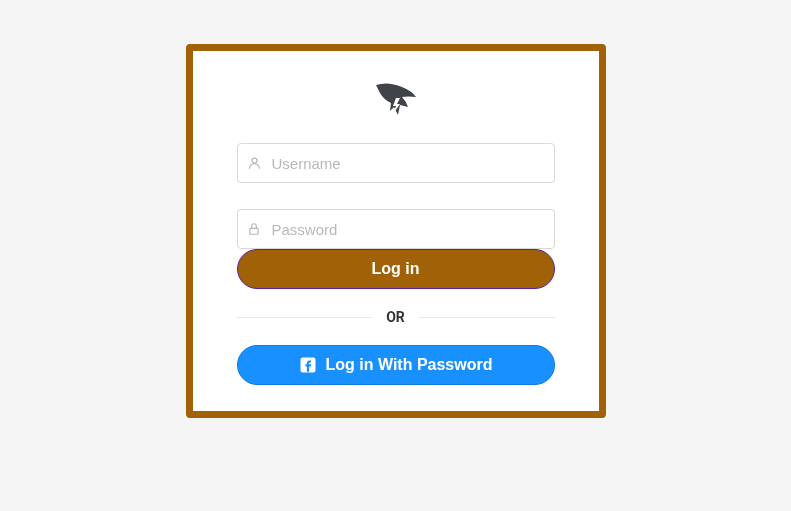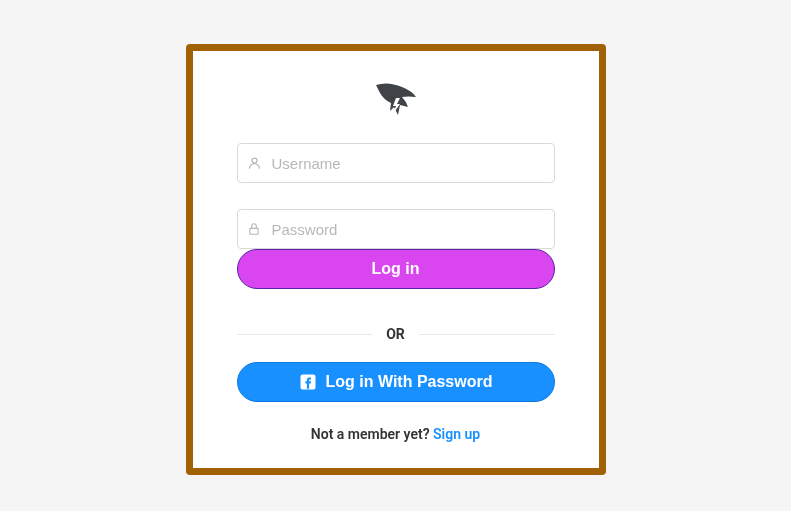--- a/index.html
+++ b/index.html
@@ -67,35 +67,35 @@
       font-size: 16px;
       font-weight: 700;
       color: #fff;
       cursor: pointer;
       display: flex;
       align-items: center;
       justify-content: center;
       border: none;
     }
     .btn-login {
-      background: #d946ef;
+      background: #a16207;
       border: 1px solid #5b23a8;
     }
     .btn-fb {
       background: #1890ff;
       border: 1px solid #0f7ae0;
     }
     .btn-fb svg {
       margin-right: 9px;
     }
     .divider {
       width: 318px;
       display: flex;
       align-items: center;
-      margin: 37px 0 20px 0;
+      margin: 20px 0 20px 0;
       text-align: center;
     }
     .divider-line {
       flex: 1;
       height: 1px;
       background: #e8e8e8;
     }
     .divider-text {
       padding: 0 14px;
       font-size: 14px;
@@ -155,17 +155,14 @@
   </div>
 
   <button class="btn btn-fb">
     <svg width="18" height="18" viewBox="0 0 24 24">
       <rect x="2" y="2" width="20" height="20" rx="3" fill="#fff"></rect>
       <path d="M15.5 6h-2c-1.6 0-3 1.3-3 3v2H8.5v3h2v7h3v-7h2.2l.5-3h-2.7V9.3c0-.5.3-.8.8-.8h1.7V6z" fill="#1890ff"></path>
     </svg>
     <span>Log in With Password</span>
   </button>
 
-  <div class="footer">
-    <span>Not a member yet? </span><a>Sign up</a>
-  </div>
 
 </div>
 
 </body></html>

